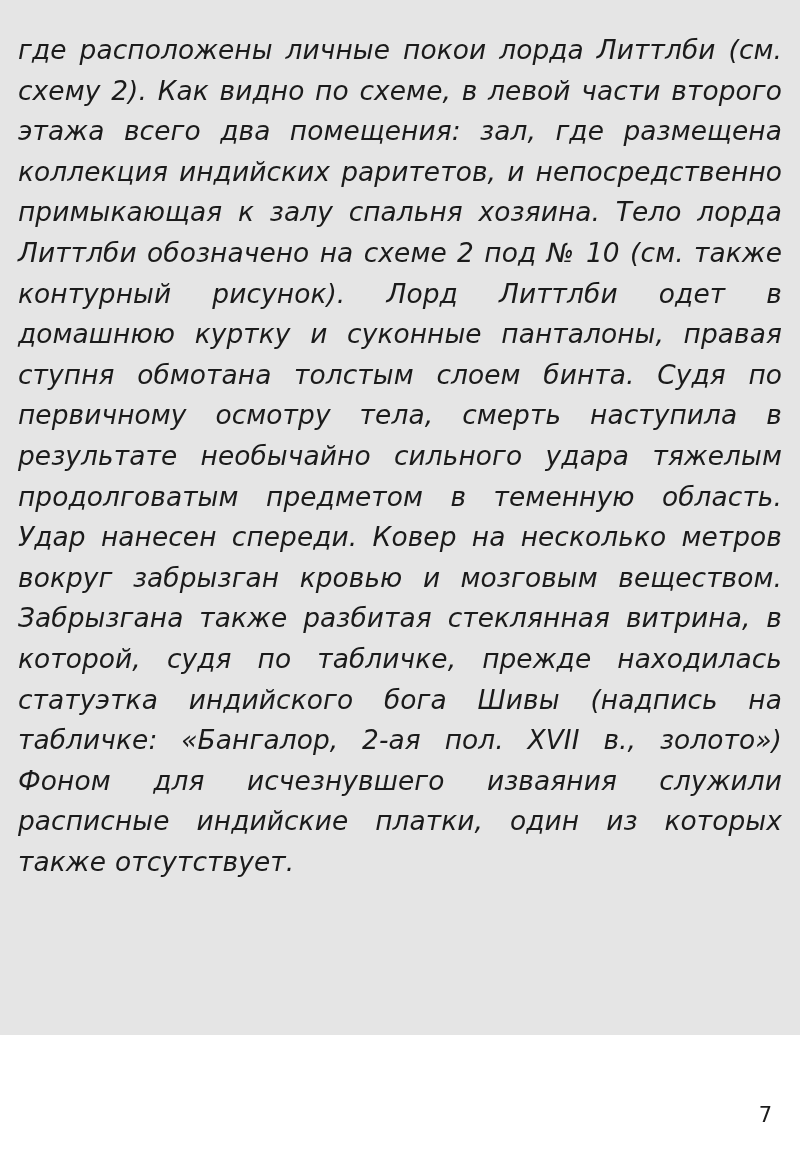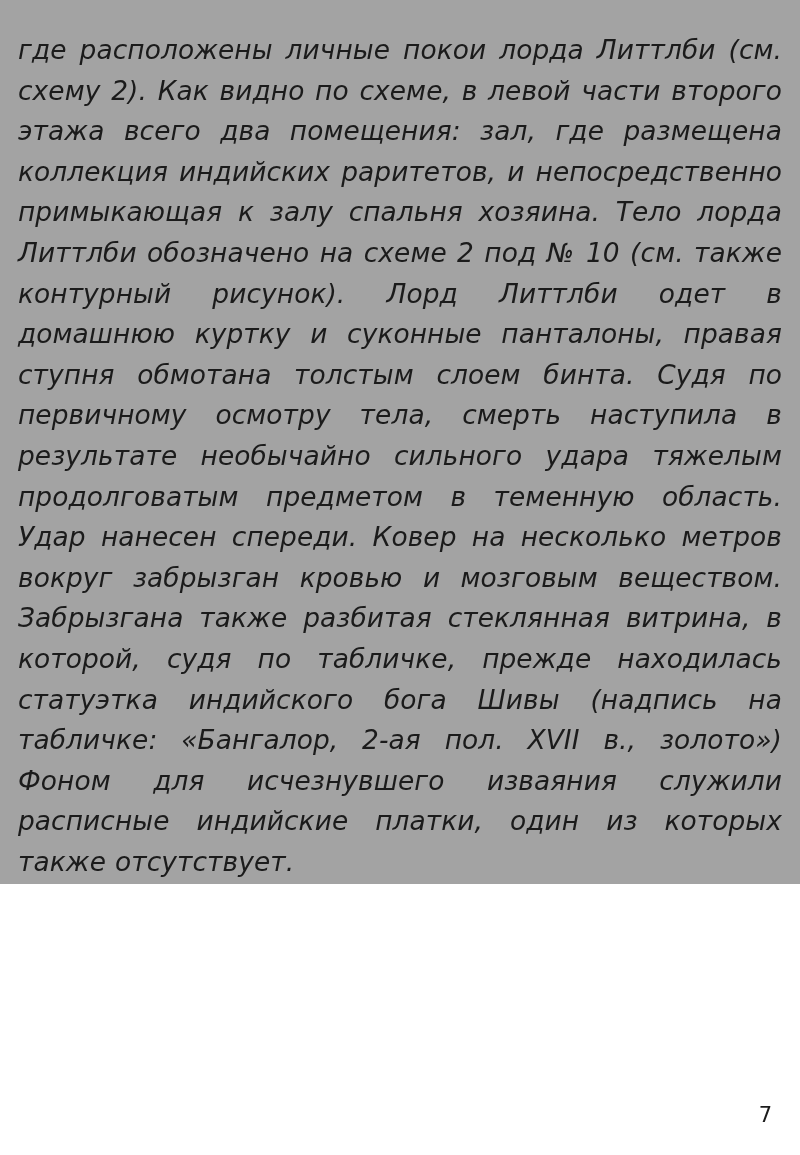--- a/index.html
+++ b/index.html
@@ -13,22 +13,22 @@
     position: relative;
     font-family: "DejaVu Sans", sans-serif;
     color: #1a1a1a;
     overflow: hidden;
   }
   .page {
     position: absolute;
     left: 0;
     top: 0;
     width: 800px;
-    height: 884px;
-    background: #a3a3a3;
+    height: 1035px;
+    background: #e5e5e5;
   }
   .body-text {
     position: absolute;
     left: 18px;
     top: 30px;
     width: 764px;
     font-style: italic;
     font-size: 26.4px;
     line-height: 40.6px;
     text-align: justify;

